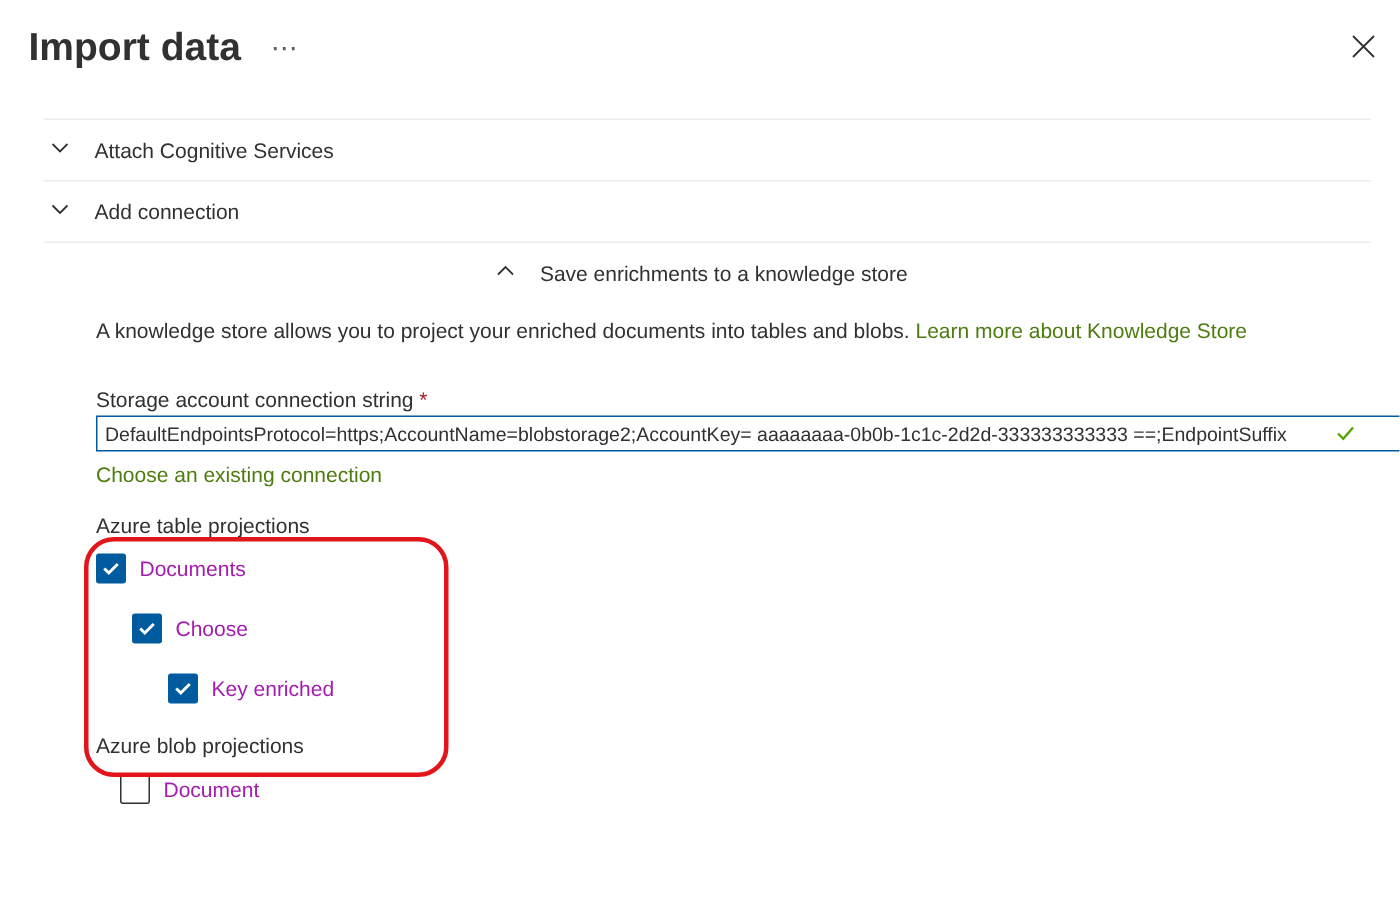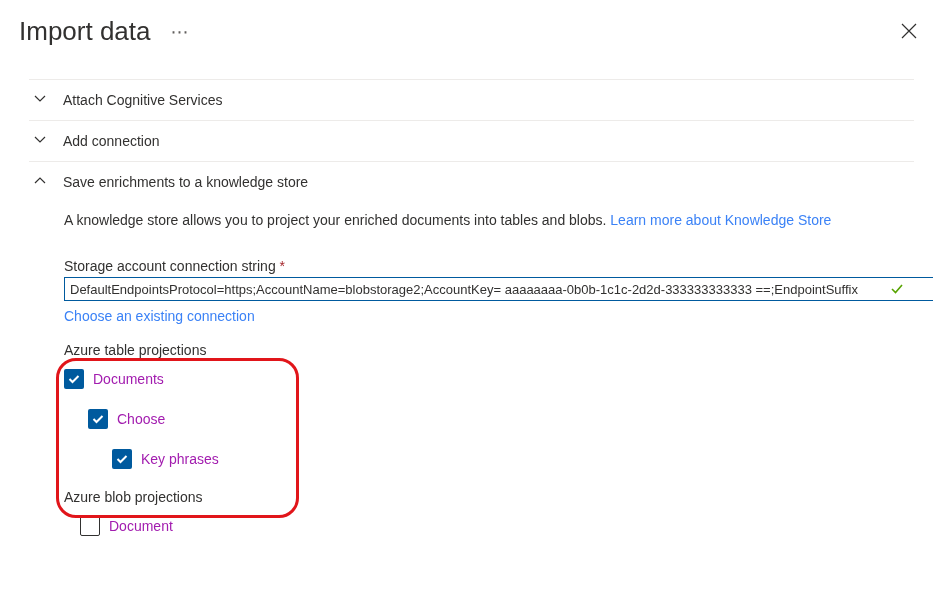--- a/index.html
+++ b/index.html
@@ -13,21 +13,21 @@
       overflow: hidden;
       position: relative;
     }
     .header {
       display: flex;
       align-items: center;
       padding: 16px 19px 28px 19px;
     }
     .title {
       font-size: 26px;
-      font-weight: 400;
+      font-weight: 700;
       color: #323130;
     }
     .ellipsis {
       margin-left: 20px;
       color: #605e5c;
       font-size: 18px;
       letter-spacing: 2px;
       cursor: pointer;
     }
     .close-btn {
@@ -57,21 +57,21 @@
     }
     .section-body {
       padding: 10px 5px 0 35px;
     }
     .desc-line {
       font-size: 14px;
       color: #323130;
       margin-bottom: 30px;
     }
     .link {
-      color: #3b82f6;
+      color: #4d7c0f;
       cursor: pointer;
     }
     .field-label-row {
       font-size: 14px;
       color: #323130;
       margin-bottom: 3px;
     }
     .req { color: #a4262c; }
     .conn-input-wrap {
       position: relative;
@@ -159,21 +159,21 @@
 
   <div class="accordion-row">
     <span class="chevron-icon">
       <svg viewBox="0 0 12 12">
           <path d="M1 3 L6 8 L11 3" stroke="#323130" stroke-width="1.2" fill="none"></path>
         </svg>
     </span>
     <span class="accordion-label">Add connection</span>
   </div>
 
-  <div class="accordion-row" style="border-bottom:none;">
+  <div class="accordion-row" style="border-bottom:none;justify-content:center;">
     <span class="chevron-icon">
       <svg viewBox="0 0 12 12">
           <path d="M1 8 L6 3 L11 8" stroke="#323130" stroke-width="1.2" fill="none"></path>
         </svg>
     </span>
     <span class="accordion-label">Save enrichments to a knowledge store</span>
   </div>
 
   <div class="section-body">
 
@@ -215,21 +215,21 @@
       </span>
       <span class="cb-label">Choose</span>
     </div>
 
     <div class="checkbox-row indent-2">
       <span class="cb checked">
         <svg viewBox="0 0 14 14">
             <path d="M2.5 7 L5.5 10 L11.5 4" stroke="#fff" stroke-width="2" fill="none"></path>
           </svg>
       </span>
-      <span class="cb-label">Key phrases</span>
+      <span class="cb-label">Key enriched</span>
     </div>
 
     <div class="blob-section">
       <div class="group-heading">Azure blob projections</div>
 
       <div class="checkbox-row" style="margin-bottom:0;margin-left:16px;">
         <span class="cb unchecked"></span>
         <span class="cb-label">Document</span>
       </div>
     </div>

